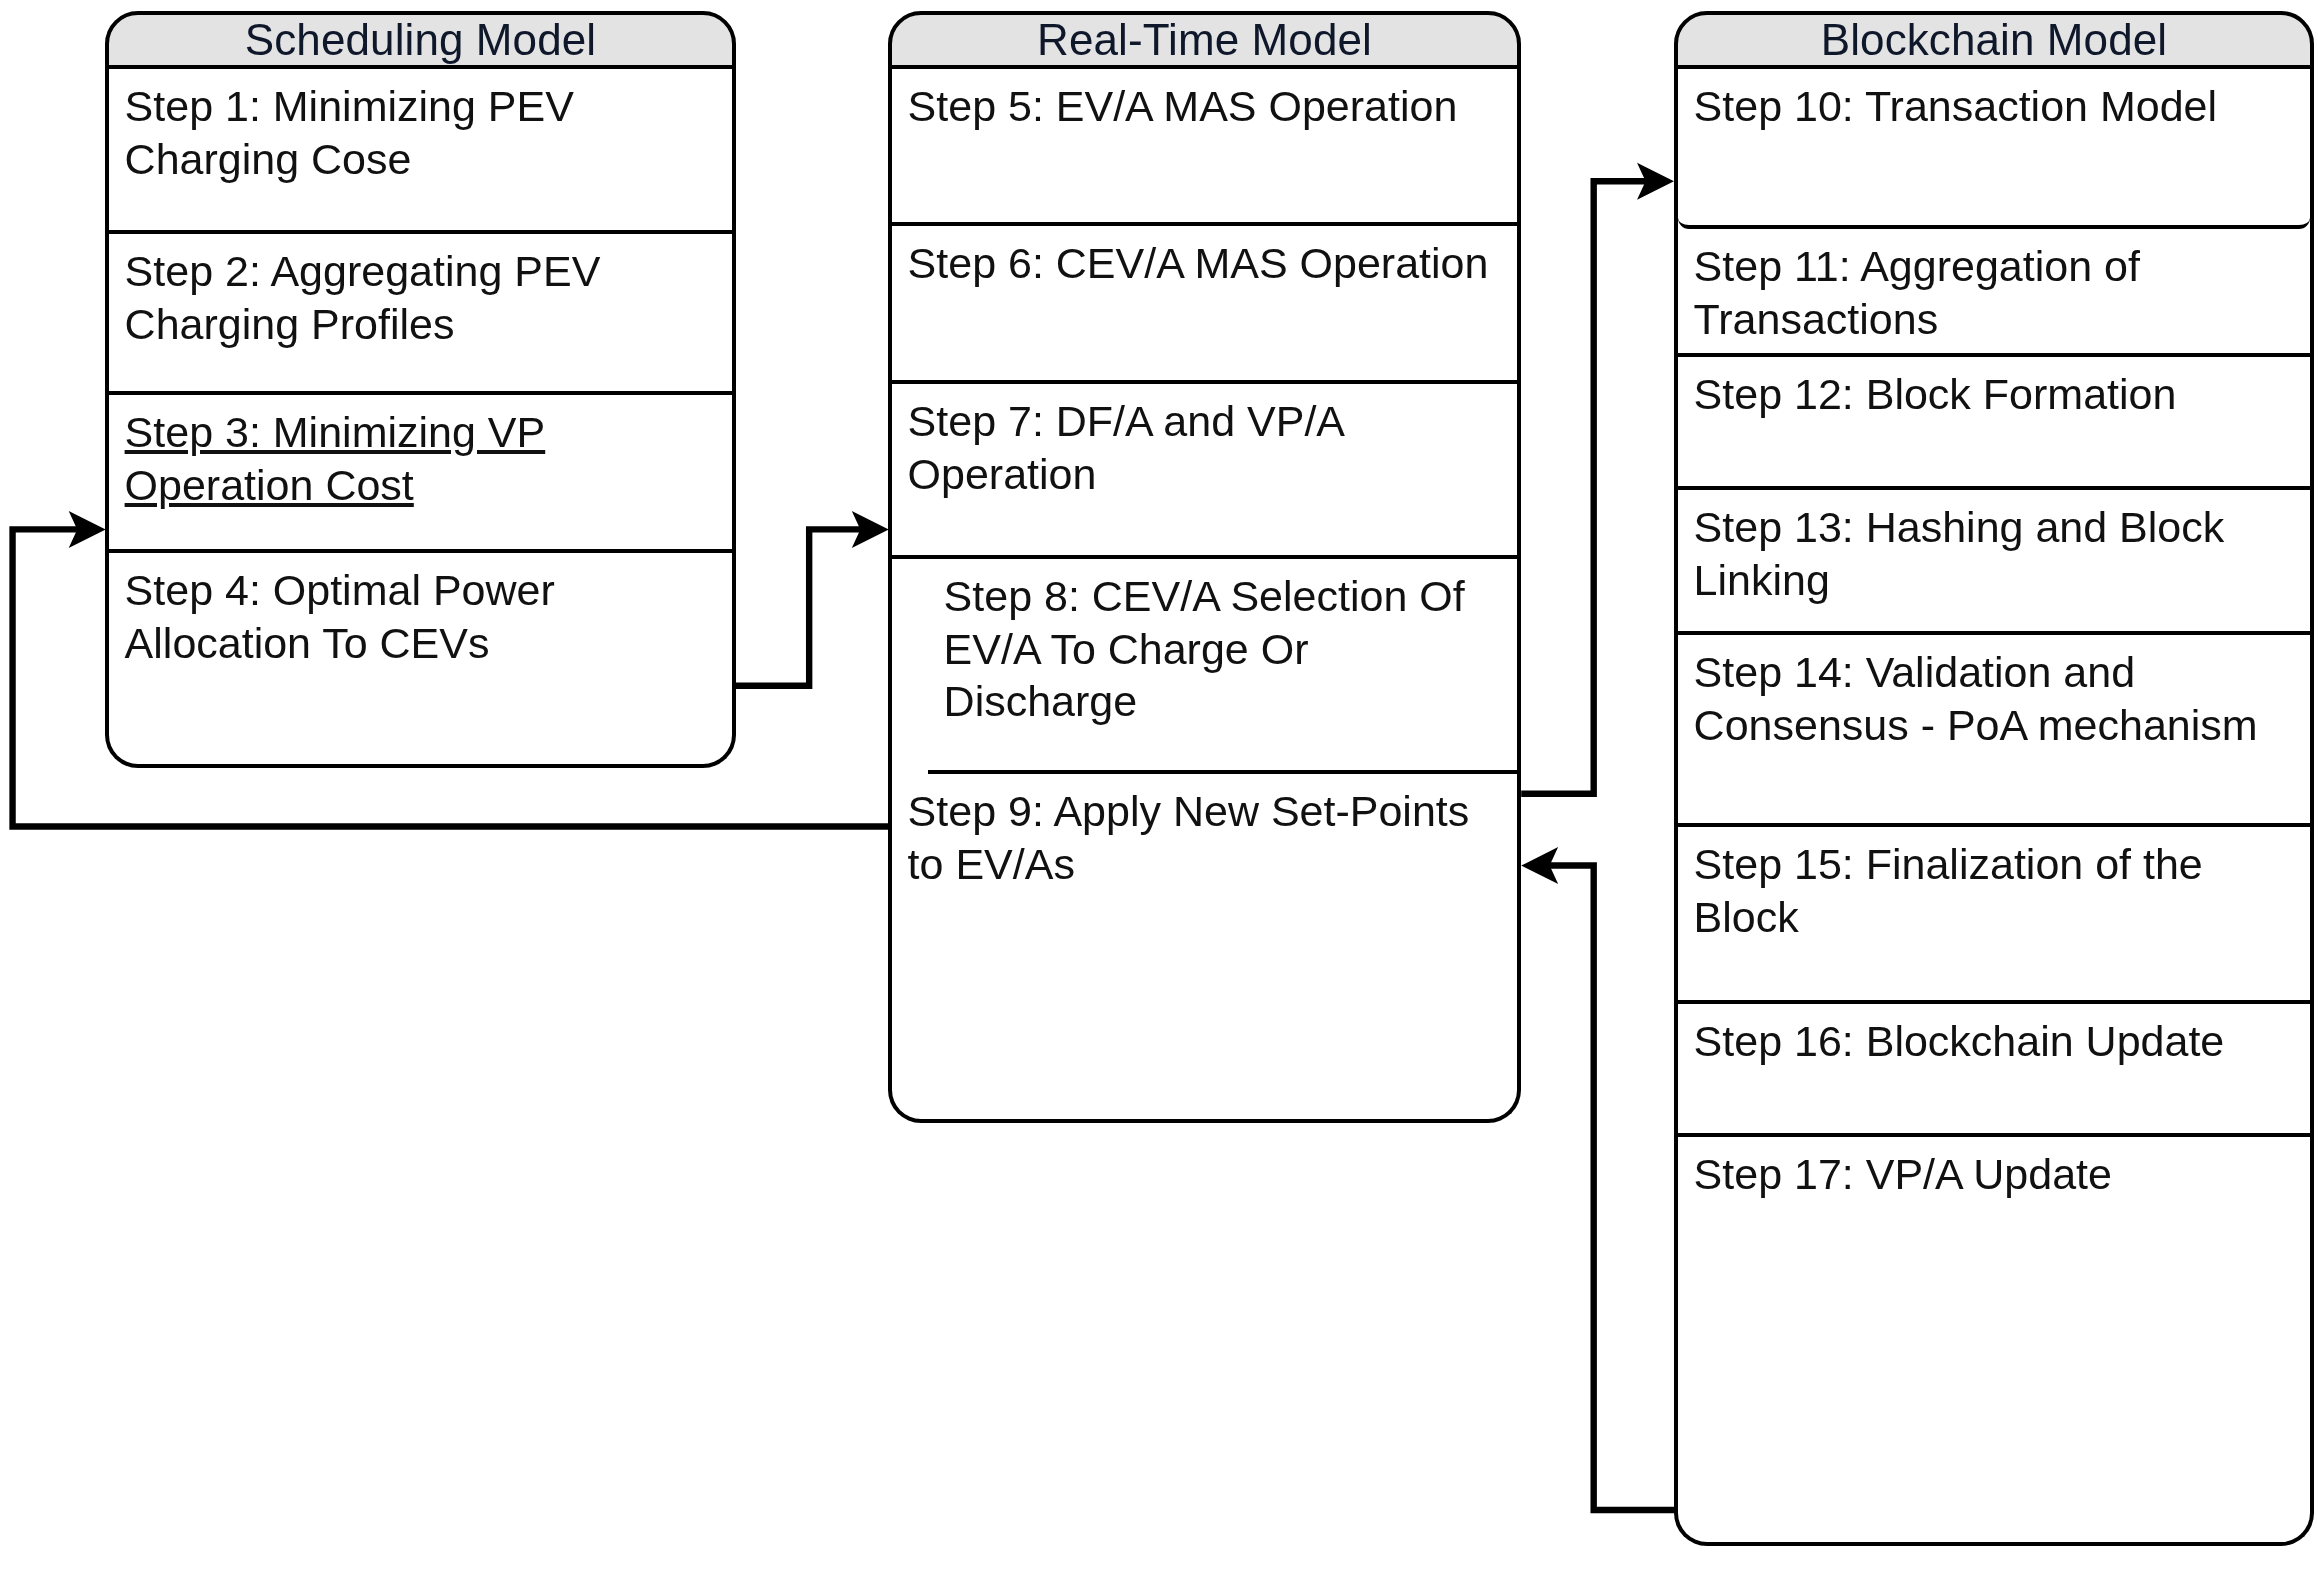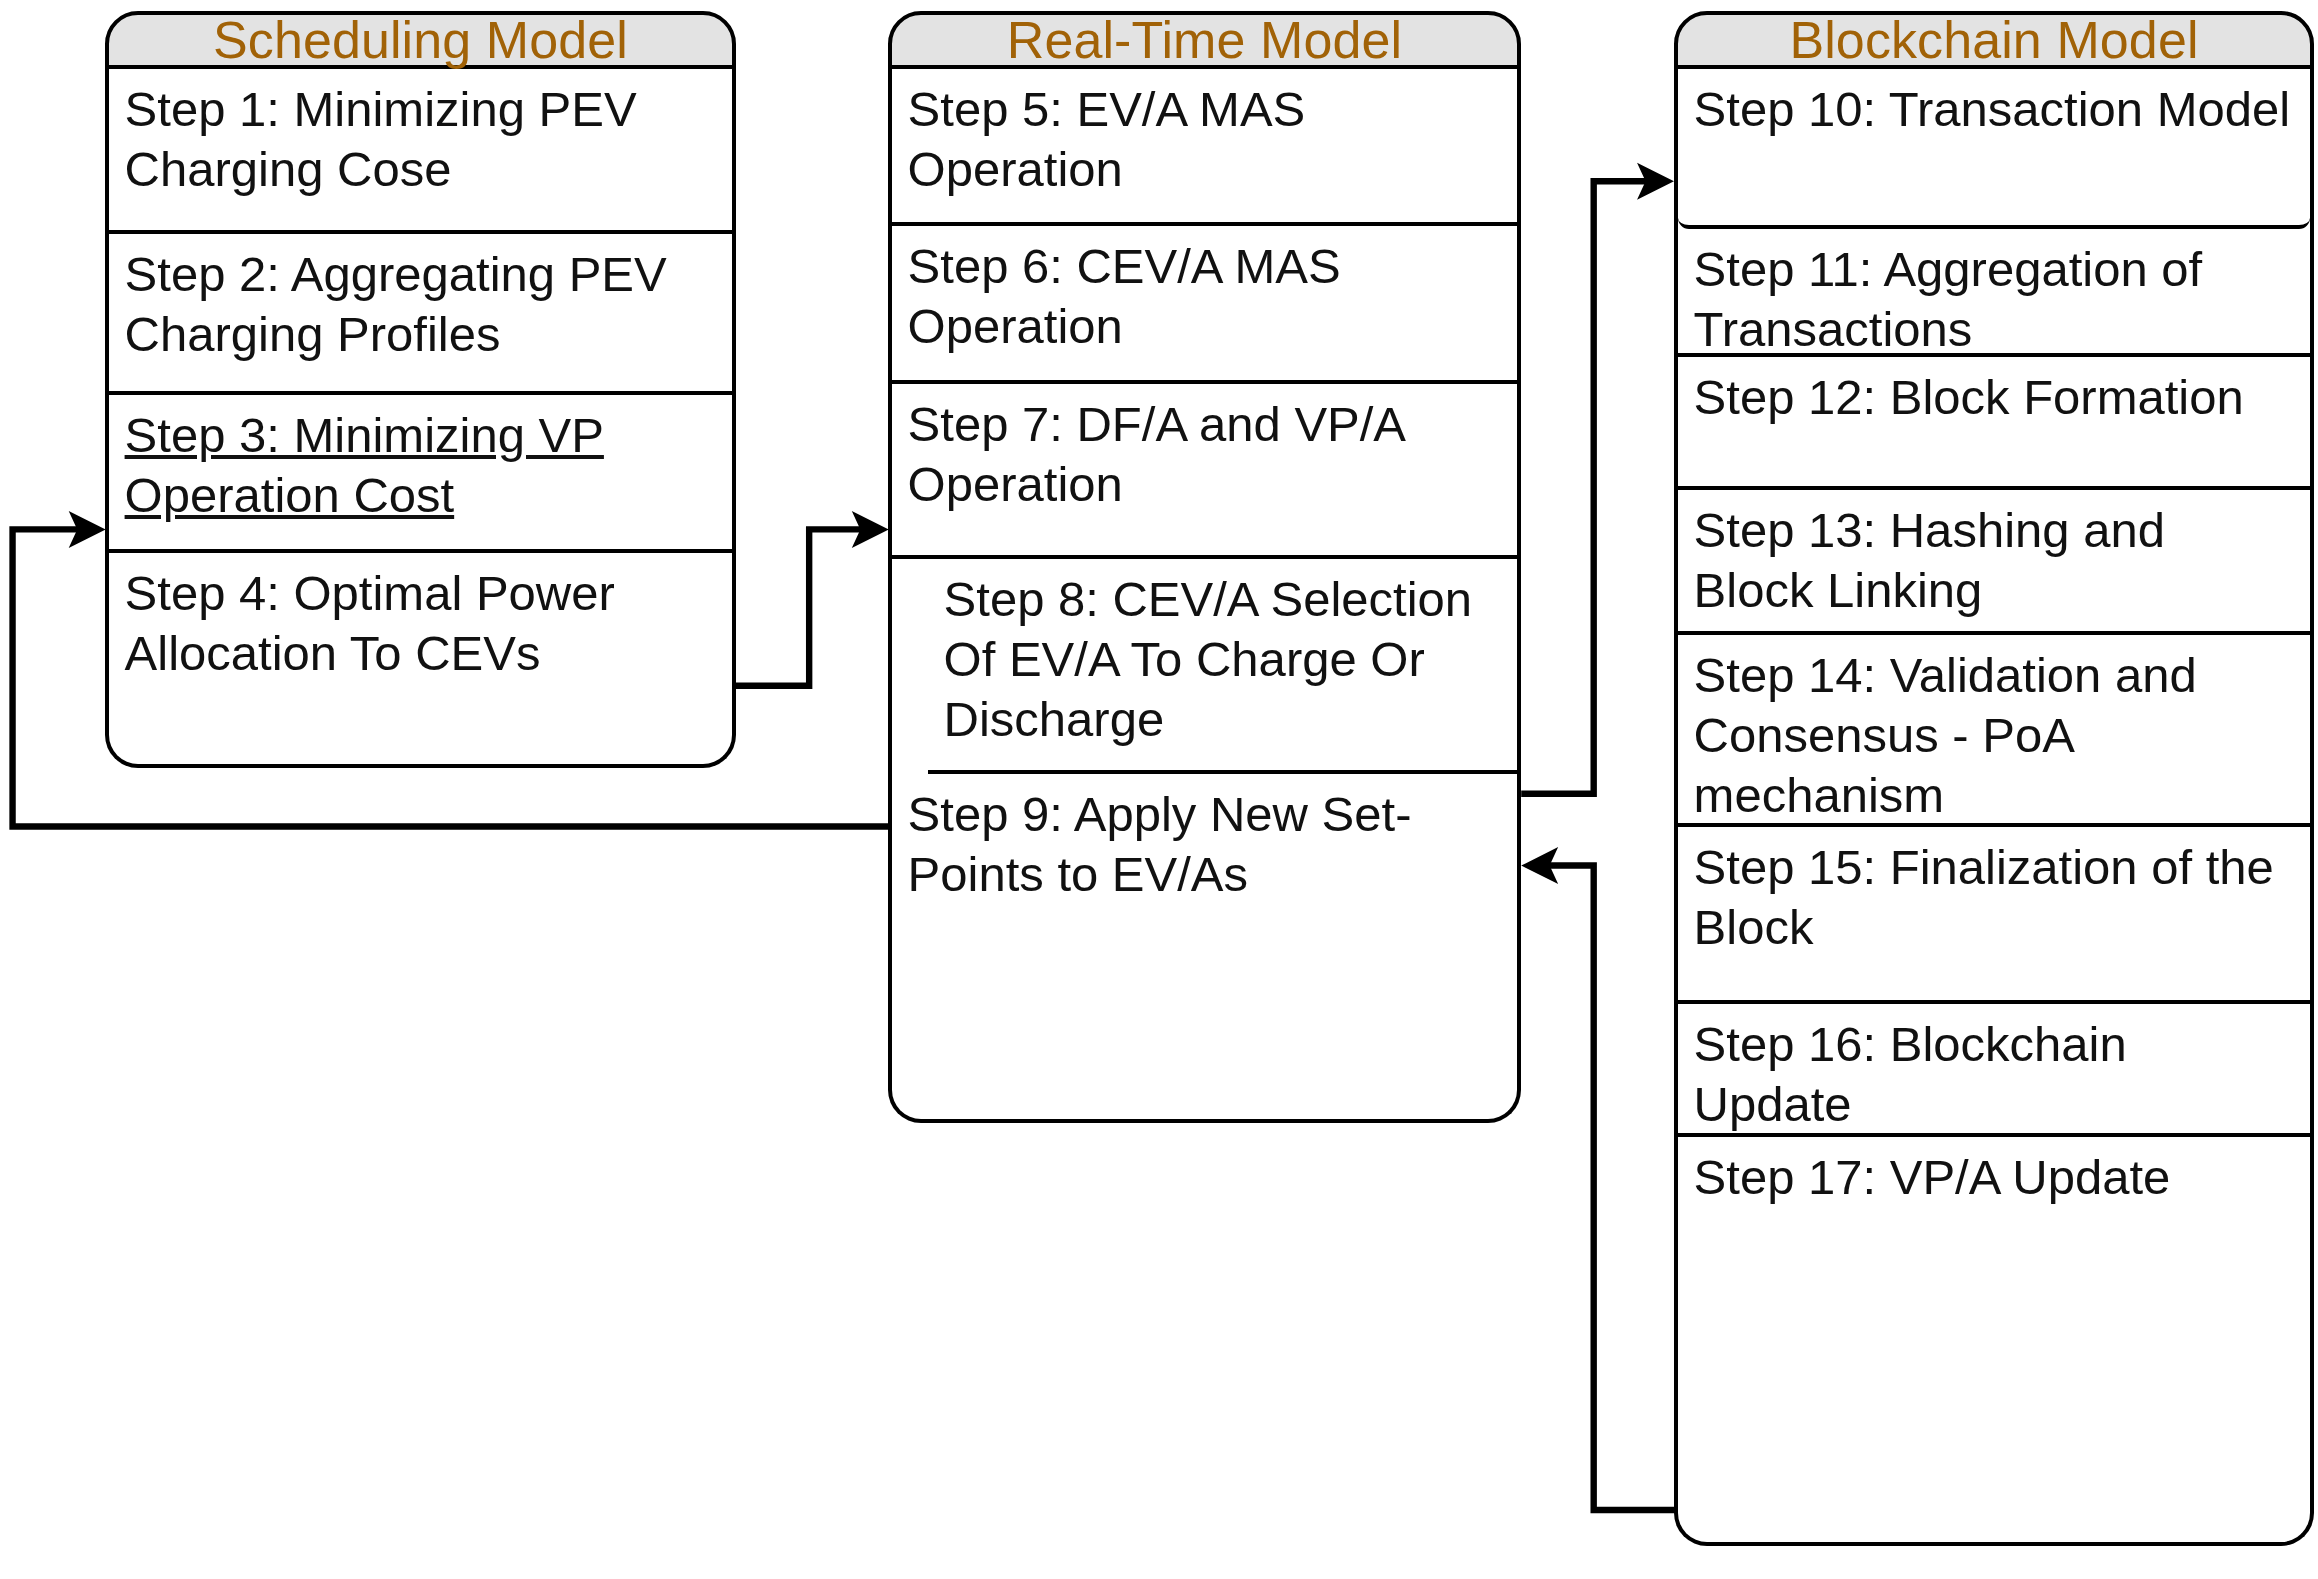--- a/index.html
+++ b/index.html
@@ -8,36 +8,36 @@
   #stage{position:relative;width:2319px;height:1579px;overflow:hidden;background:#fff;}
 
   .column{position:absolute;box-sizing:border-box;}
 
   .col-header{
     position:absolute;left:0;top:0;width:100%;box-sizing:border-box;
     background:#e3e3e3;
     border:4.3px solid #000;
     border-top-left-radius:33px;border-top-right-radius:33px;
     display:flex;align-items:center;justify-content:center;
-    font-size:52px;color:#a16207;letter-spacing:0.1px;
+    font-size:44px;color:#0f172a;letter-spacing:0.1px;
   }
 
   .col-body{
     position:absolute;left:0;width:100%;box-sizing:border-box;
     background:#fff;
     border:4.3px solid #000;border-top:none;
     border-bottom-left-radius:33px;border-bottom-right-radius:33px;
     overflow:hidden;
   }
 
   .step{
     position:relative;box-sizing:border-box;
     border-bottom:4.3px solid #000;
     padding:11.4px 15.6px 0 15.6px;
-    font-size:49px;line-height:1.22;color:#111;
+    font-size:43px;line-height:1.22;color:#111;
     overflow:hidden;
   }
   .step:last-child{border-bottom:none;}
 
   svg.links{position:absolute;left:0;top:0;width:2319px;height:1579px;pointer-events:none;}
   svg.links path,svg.links line{fill:none;stroke:#000;stroke-width:9;}
   svg.links polygon{fill:#000;stroke:none;}
 </style>
 </head>
 <body>

